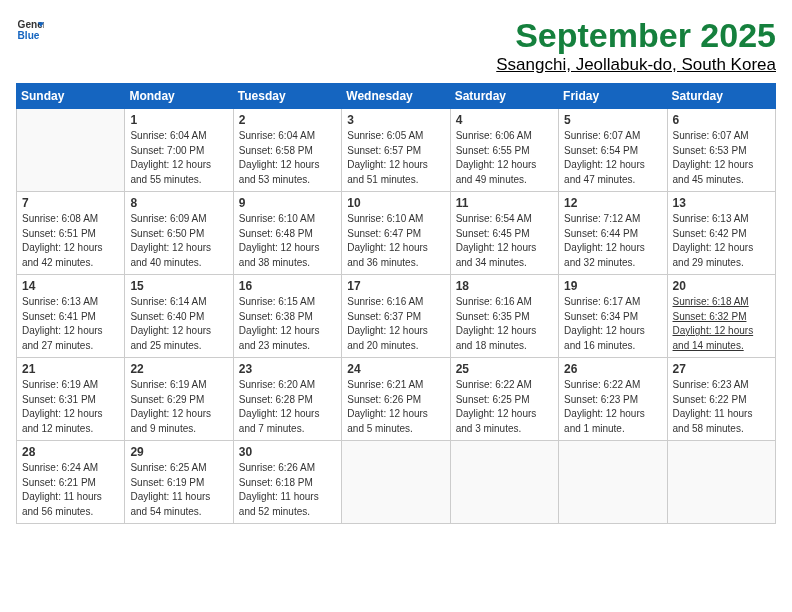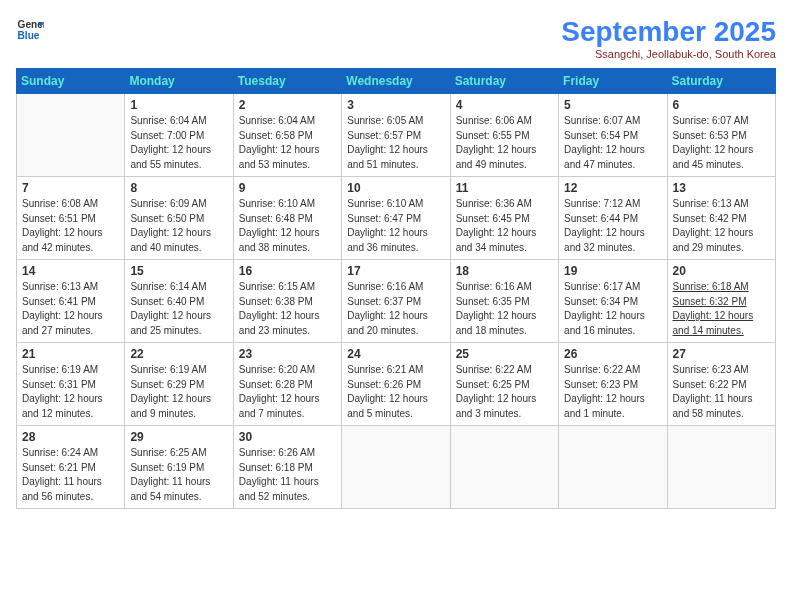--- a/index.html
+++ b/index.html
@@ -20,36 +20,37 @@
       display: flex;
       align-items: center;
       gap: 2px;
     }
     .logo-icon {
       width: 28px;
       height: 28px;
     }
     .title-block { text-align: right; }
     .month-title {
-      font-size: 28px;
+      font-size: 34px;
       font-weight: bold;
-      color: #3b82f6;
+      color: #15803d;
     }
     .subtitle {
-      font-size: 11px;
-      color: #7f1d1d;
+      font-size: 17px;
+      color: #000000;
+      text-decoration: underline;
     }
     table {
       width: 100%;
       border-collapse: collapse;
       table-layout: fixed;
     }
     thead tr th {
       background: #1565c0;
-      color: #5eead4;
+      color: #ffffff;
       font-size: 12px;
       font-weight: bold;
       padding: 5px 4px;
       text-align: left;
       border: 1px solid #1565c0;
     }
     tbody tr td {
       border: 1px solid #ccc;
       vertical-align: top;
       padding: 4px 5px;
@@ -169,21 +170,21 @@
         </td>
         <td>
           <div class="day-num">10</div>
           <div class="day-info" style="white-space: pre-line;">Sunrise: 6:10 AM
 Sunset: 6:47 PM
 Daylight: 12 hours
 and 36 minutes.</div>
         </td>
         <td>
           <div class="day-num">11</div>
-          <div class="day-info" style="white-space: pre-line;">Sunrise: 6:36 AM
+          <div class="day-info" style="white-space: pre-line;">Sunrise: 6:54 AM
 Sunset: 6:45 PM
 Daylight: 12 hours
 and 34 minutes.</div>
         </td>
         <td>
           <div class="day-num">12</div>
           <div class="day-info" style="white-space: pre-line;">Sunrise: 7:12 AM
 Sunset: 6:44 PM
 Daylight: 12 hours
 and 32 minutes.</div>

